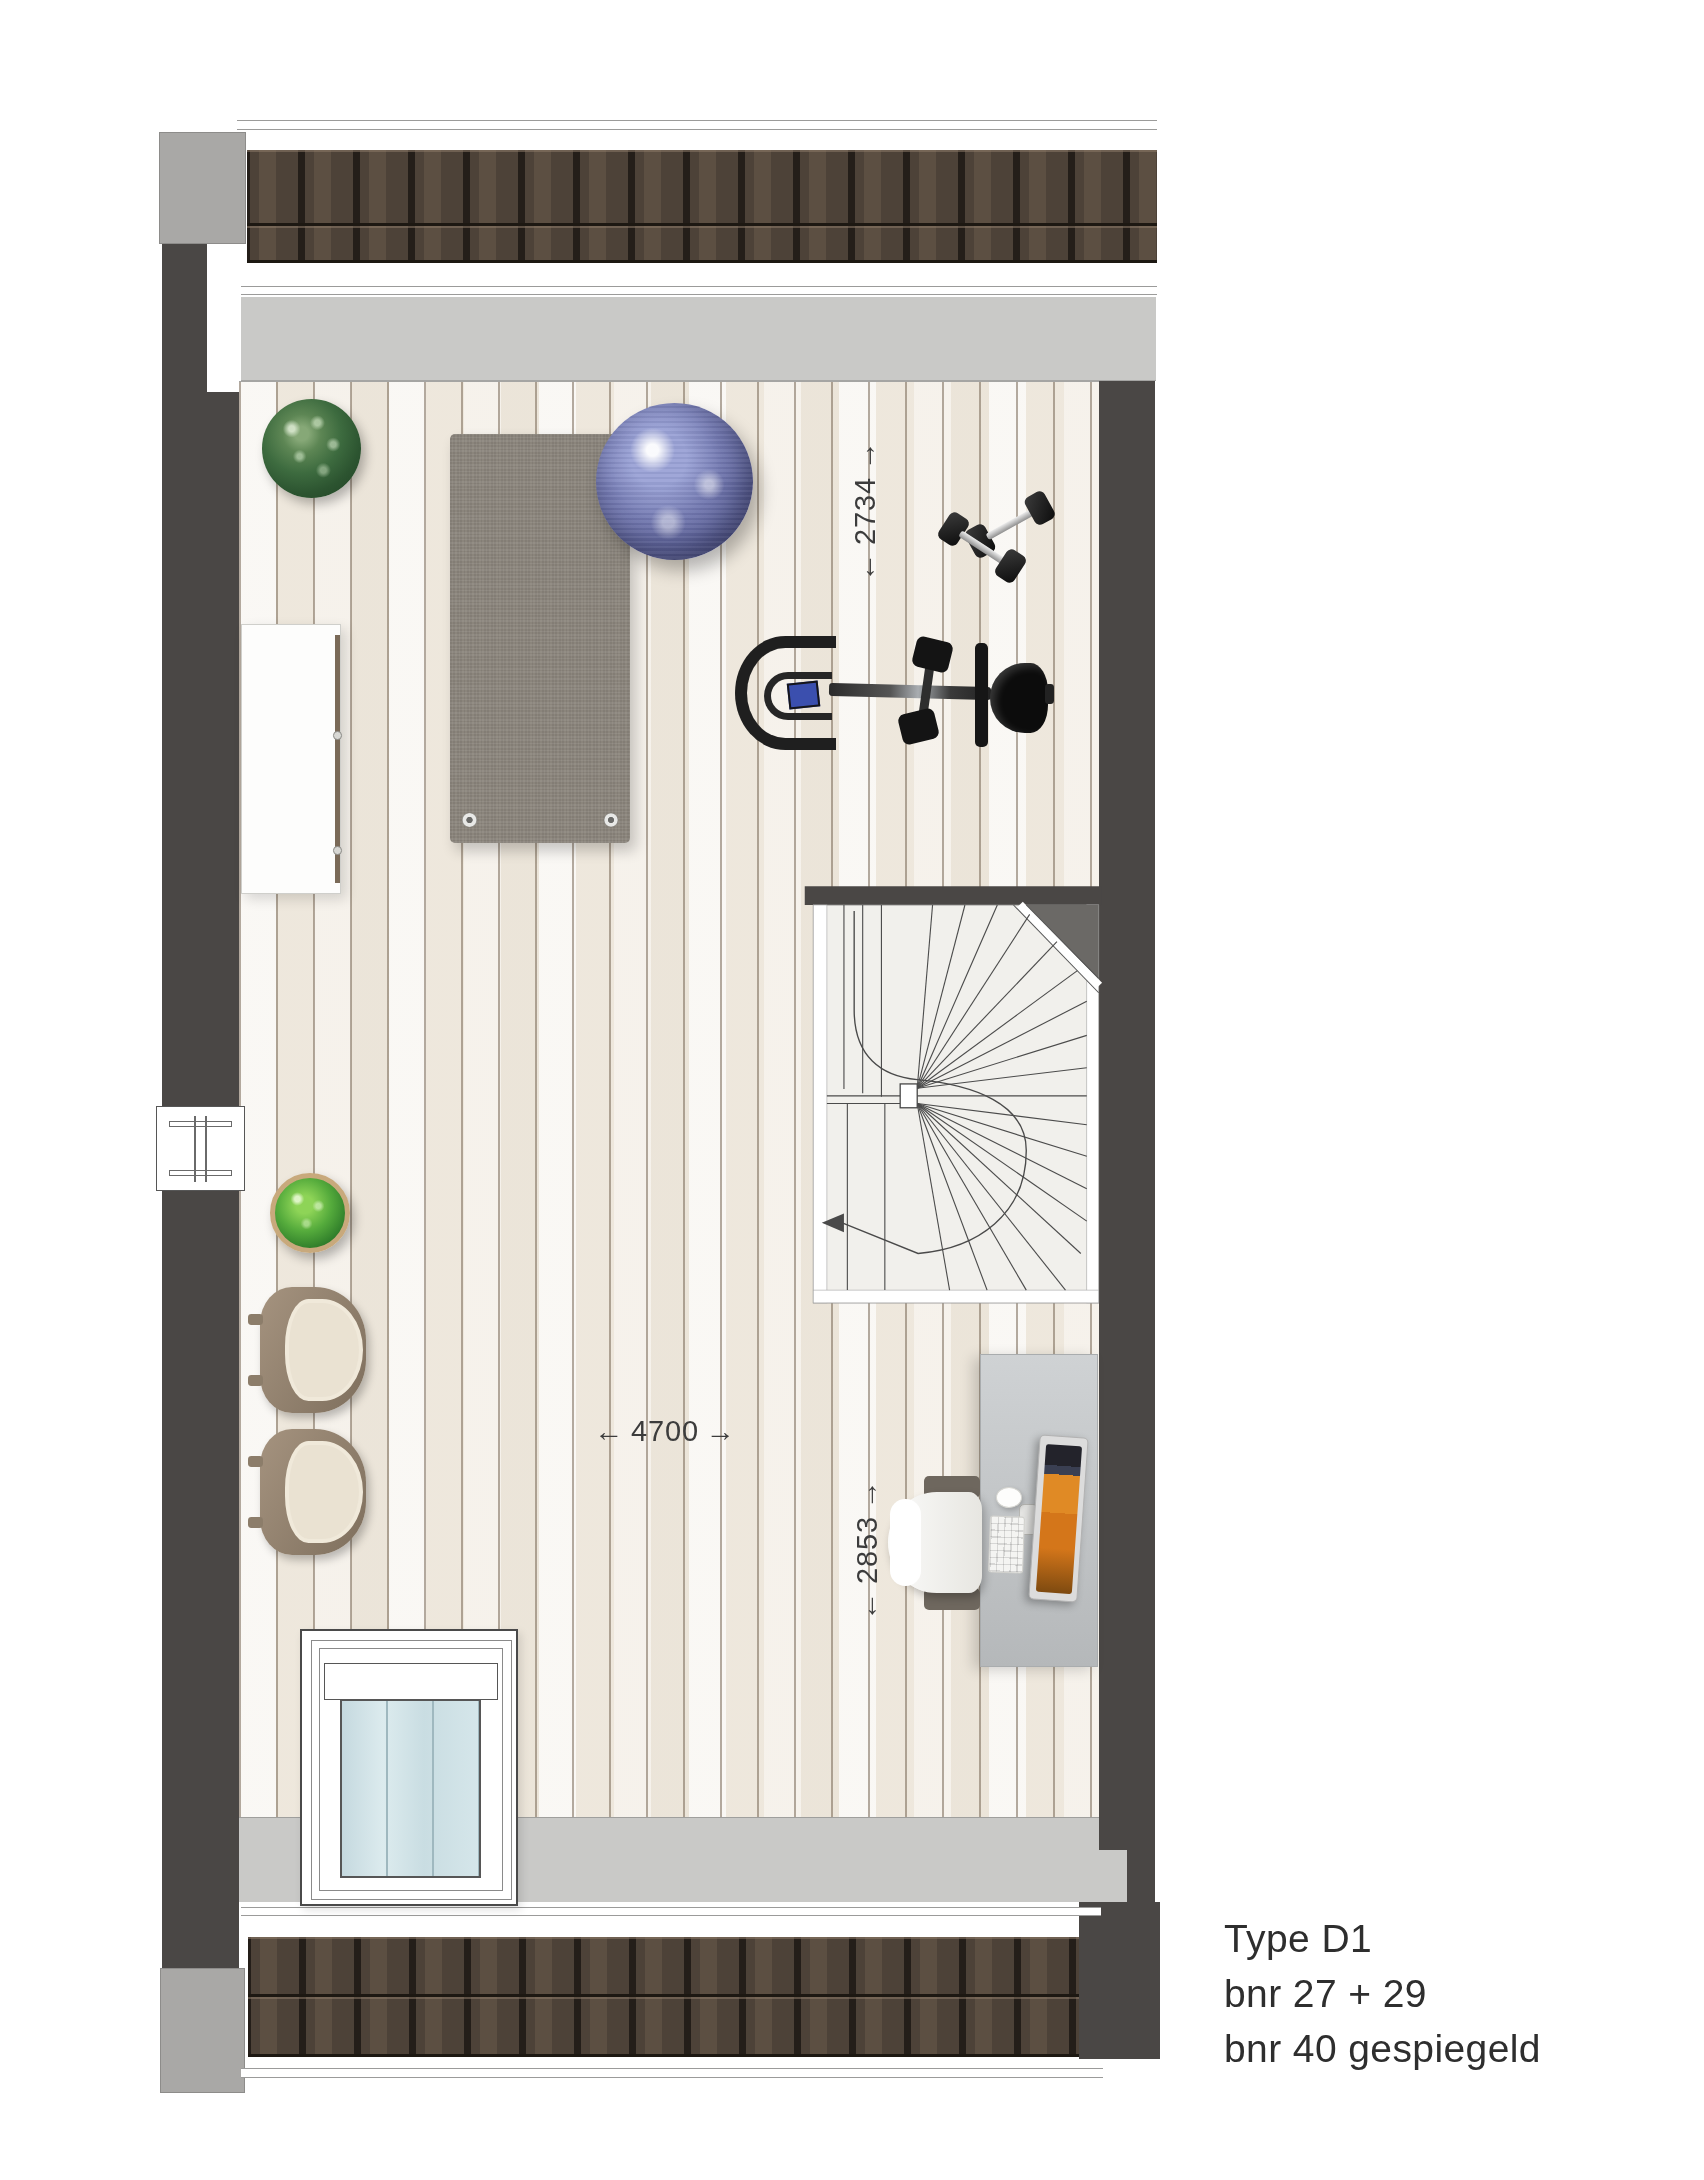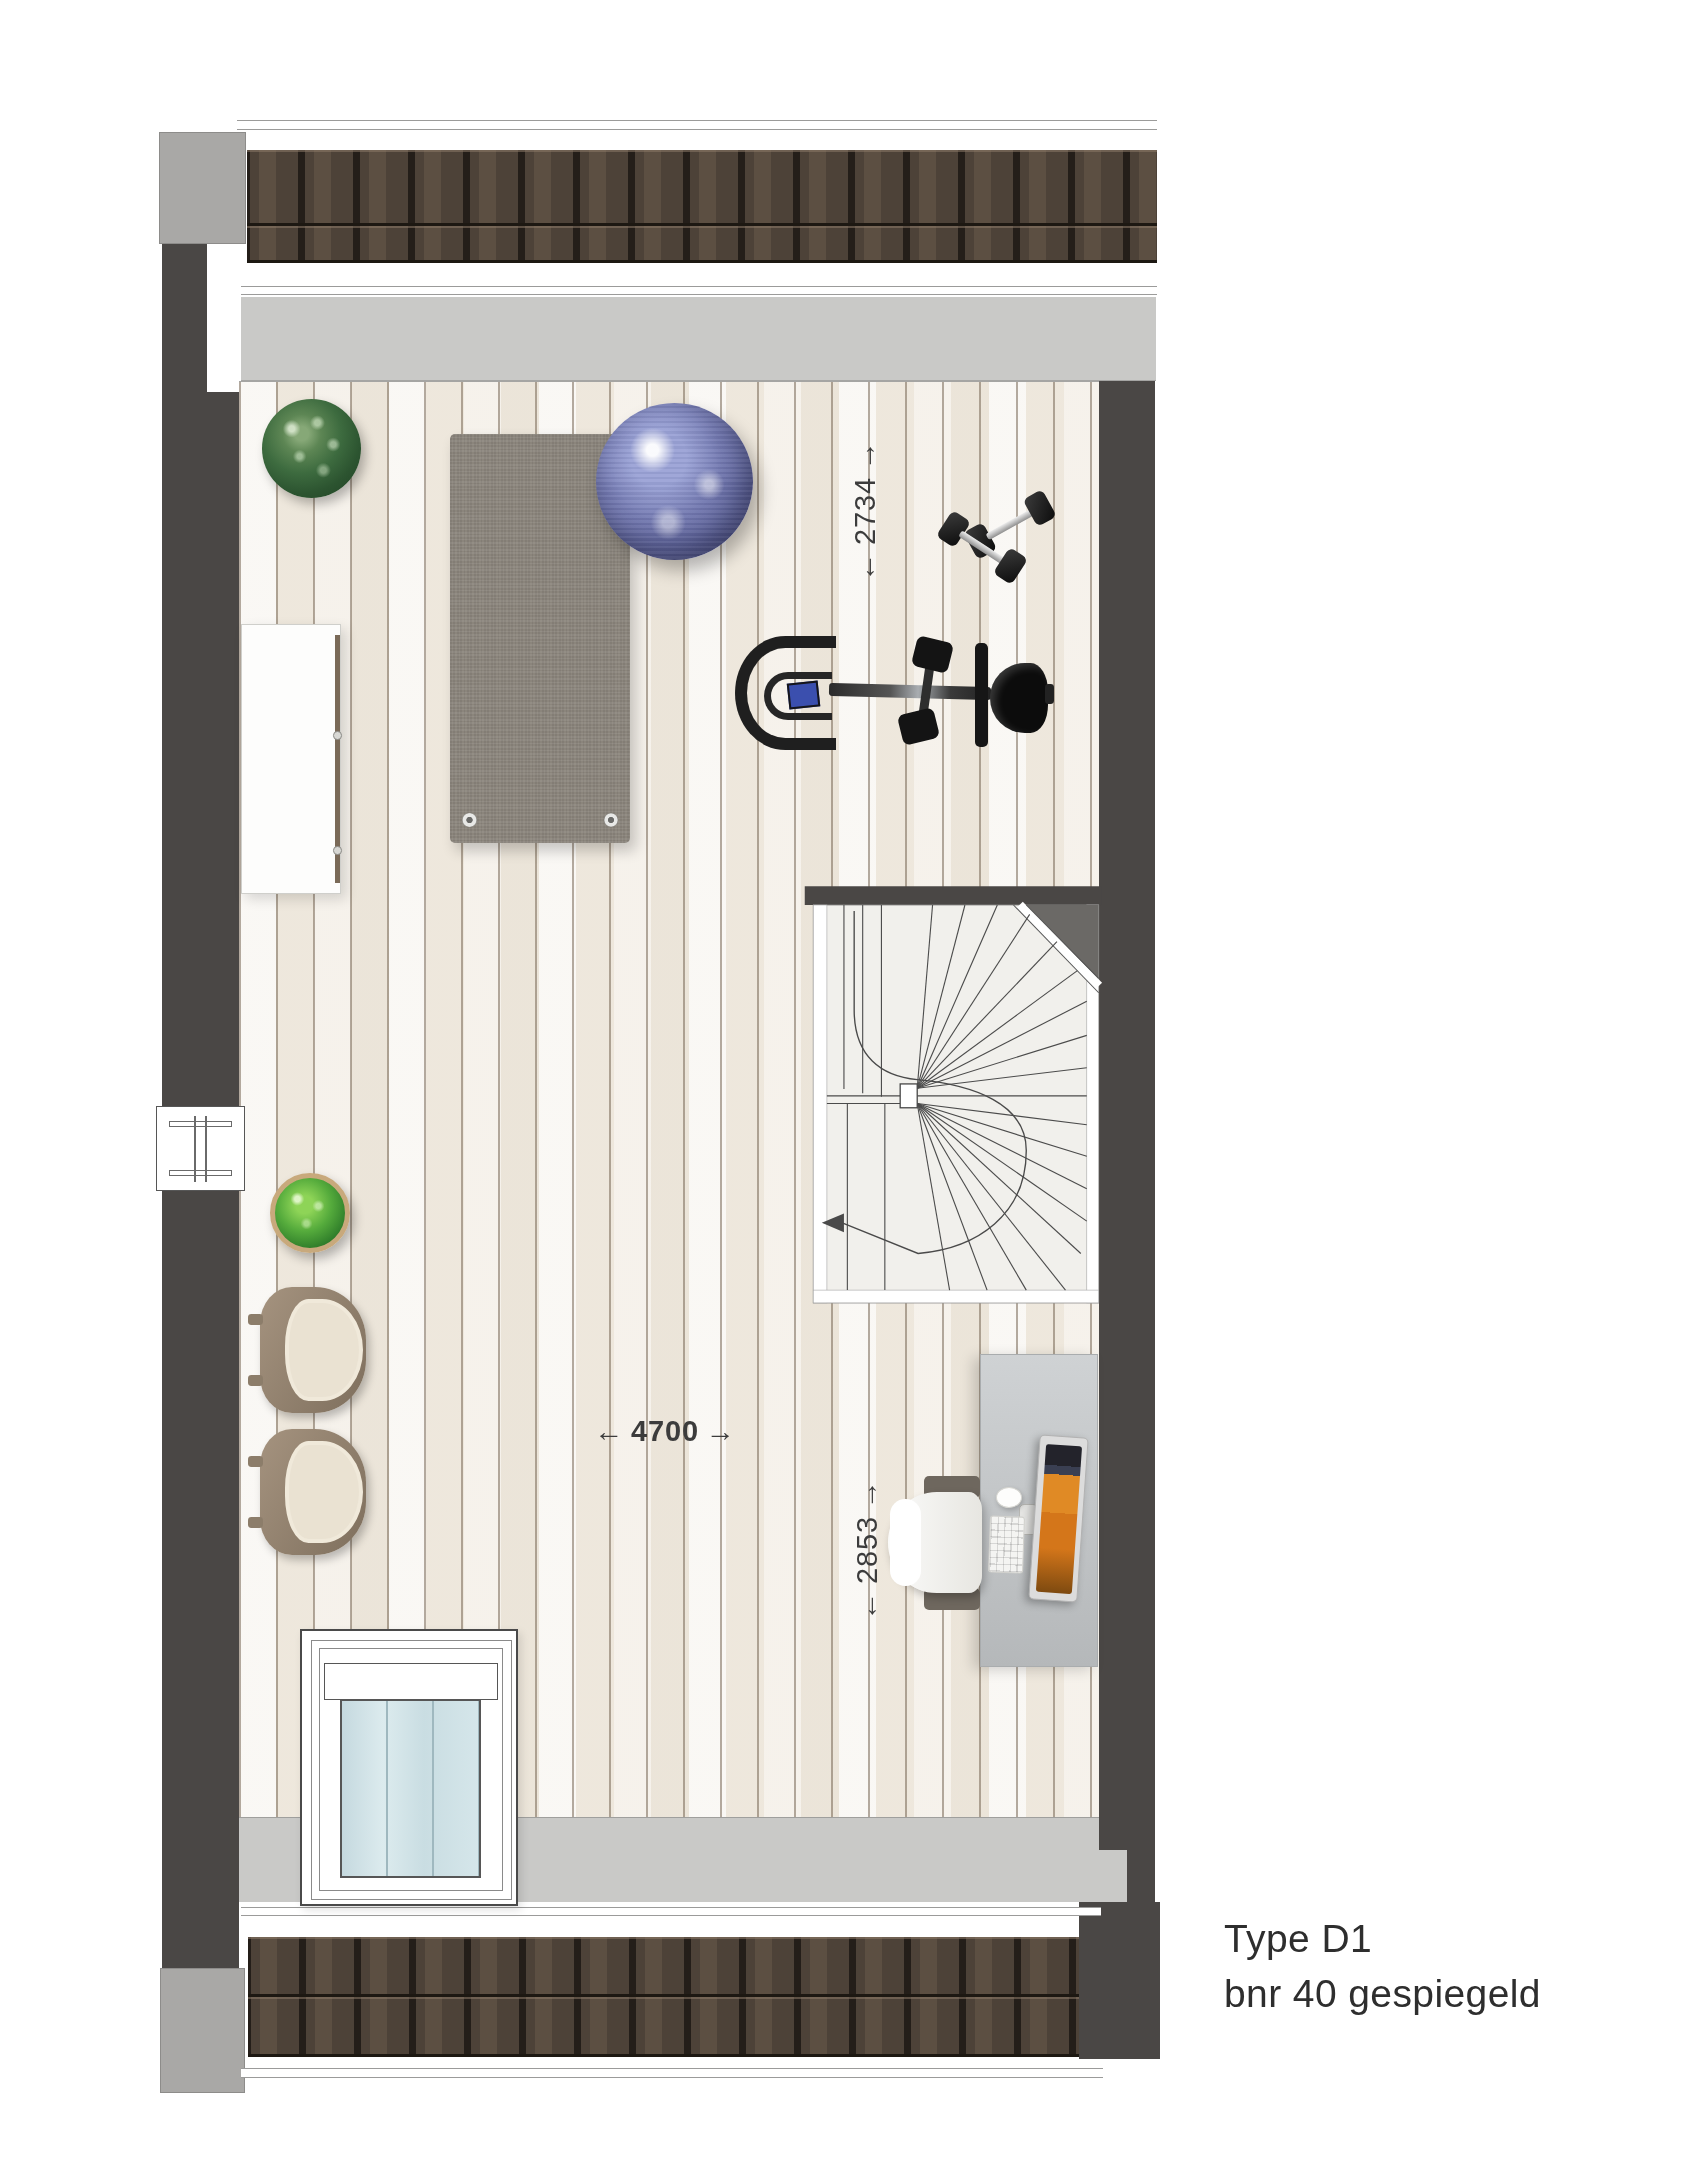--- a/index.html
+++ b/index.html
@@ -120,21 +120,21 @@
   .bk-stab{left:247px;top:13.6px;width:12.8px;height:104px;background:#161616;border-radius:5.1px;}
   .bk-saddle{left:262px;top:34px;width:58px;height:70px;background:#0c0c0c;
              border-radius:60% 30% 30% 60% / 50% 40% 40% 50%;
              box-shadow:inset 5.1px 3.4px 8.5px rgba(255,255,255,.18);}
   .bk-knob{left:317px;top:55px;width:8.5px;height:20.4px;background:#222;border-radius:3.4px;}
 
   
   .dim{position:absolute;white-space:nowrap;font-size:29px;color:#3c3c3c;letter-spacing:0.9px;}
   .dim span{margin:0 3.4px;}
   .dim.vert{transform:translate(-50%,-50%) rotate(-90deg);}
-  .dim.horz{transform:translate(-50%,-50%);font-weight:bold;}
+  .dim.horz{transform:translate(-50%,-50%);}
   .caption{position:absolute;left:1224px;top:1911px;width:460px;font-size:39px;line-height:55px;
            color:#2e2e2e;font-weight:400;letter-spacing:0.4px;}
 </style>
 </head>
 <body>
 
 <div id="canvas">
 
   <div class="abs dbl-line" style="left:237px;top:120px;width:920px;height:10.2px;"></div>
   <div class="abs tiles" style="left:247px;top:150px;width:910px;height:113px;">
@@ -295,17 +295,18 @@
   </div>
   <div class="dim horz" style="left:665px;top:1431px;">
     <span>←</span><span>4700</span><span>→</span>
   </div>
   <div class="dim vert" style="left:867px;top:1550px;">
     <span>←</span><span>2853</span><span>→</span>
   </div>
 
   <div class="caption">
     <div>Type D1</div>
+    <div>bnr 27 + 29</div>
     <div>bnr 40 gespiegeld</div>
   </div>
 
 </div>
 
 
 </body></html>

